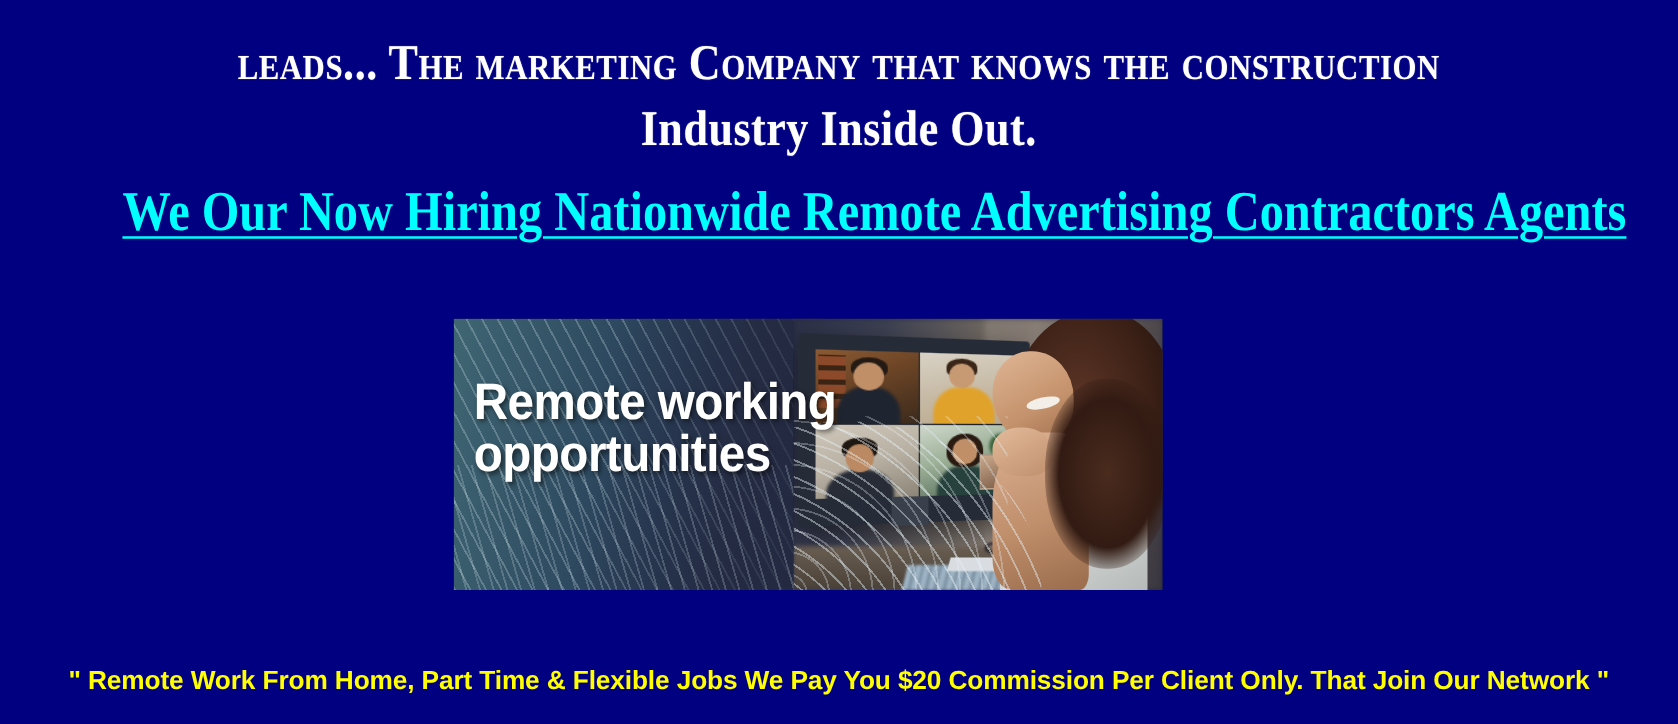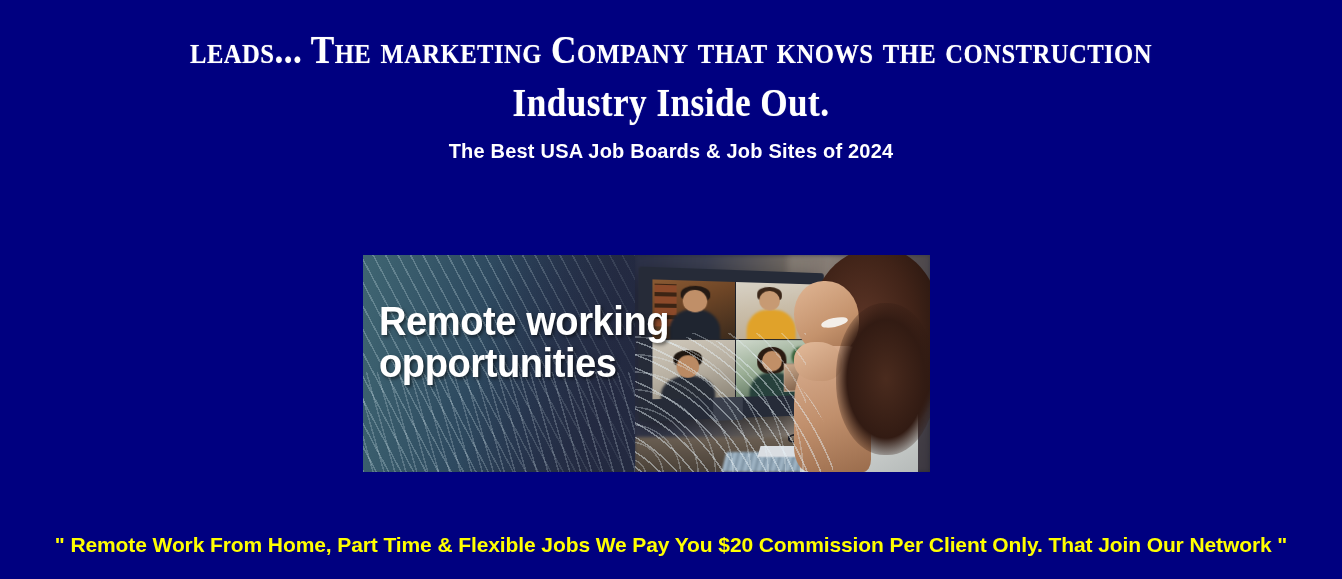--- a/index.html
+++ b/index.html
@@ -439,22 +439,24 @@
 </head>
 <body>
 
 <div class="page">
 
   <h1 class="headline">
     <span>leads... The marketing Company that knows the construction</span>
     <span class="line2">Industry Inside Out.</span>
   </h1>
 
-
-  <div class="subhead">The Best USA Job Boards &amp; Job Sites of 2024</div>
+  <div class="hiring-link-wrap">
+    <a class="hiring-link" href="#">We Our Now Hiring Nationwide  Remote Advertising Contractors Agents</a>
+  </div>
+
 
   <div class="banner-wrap">
     <div class="banner">
 
       <div class="banner-left"></div>
       <div class="banner-left-fade"></div>
       <div class="left-striations"></div>
 
       <div class="banner-right">
         <div class="room-wall"></div>

